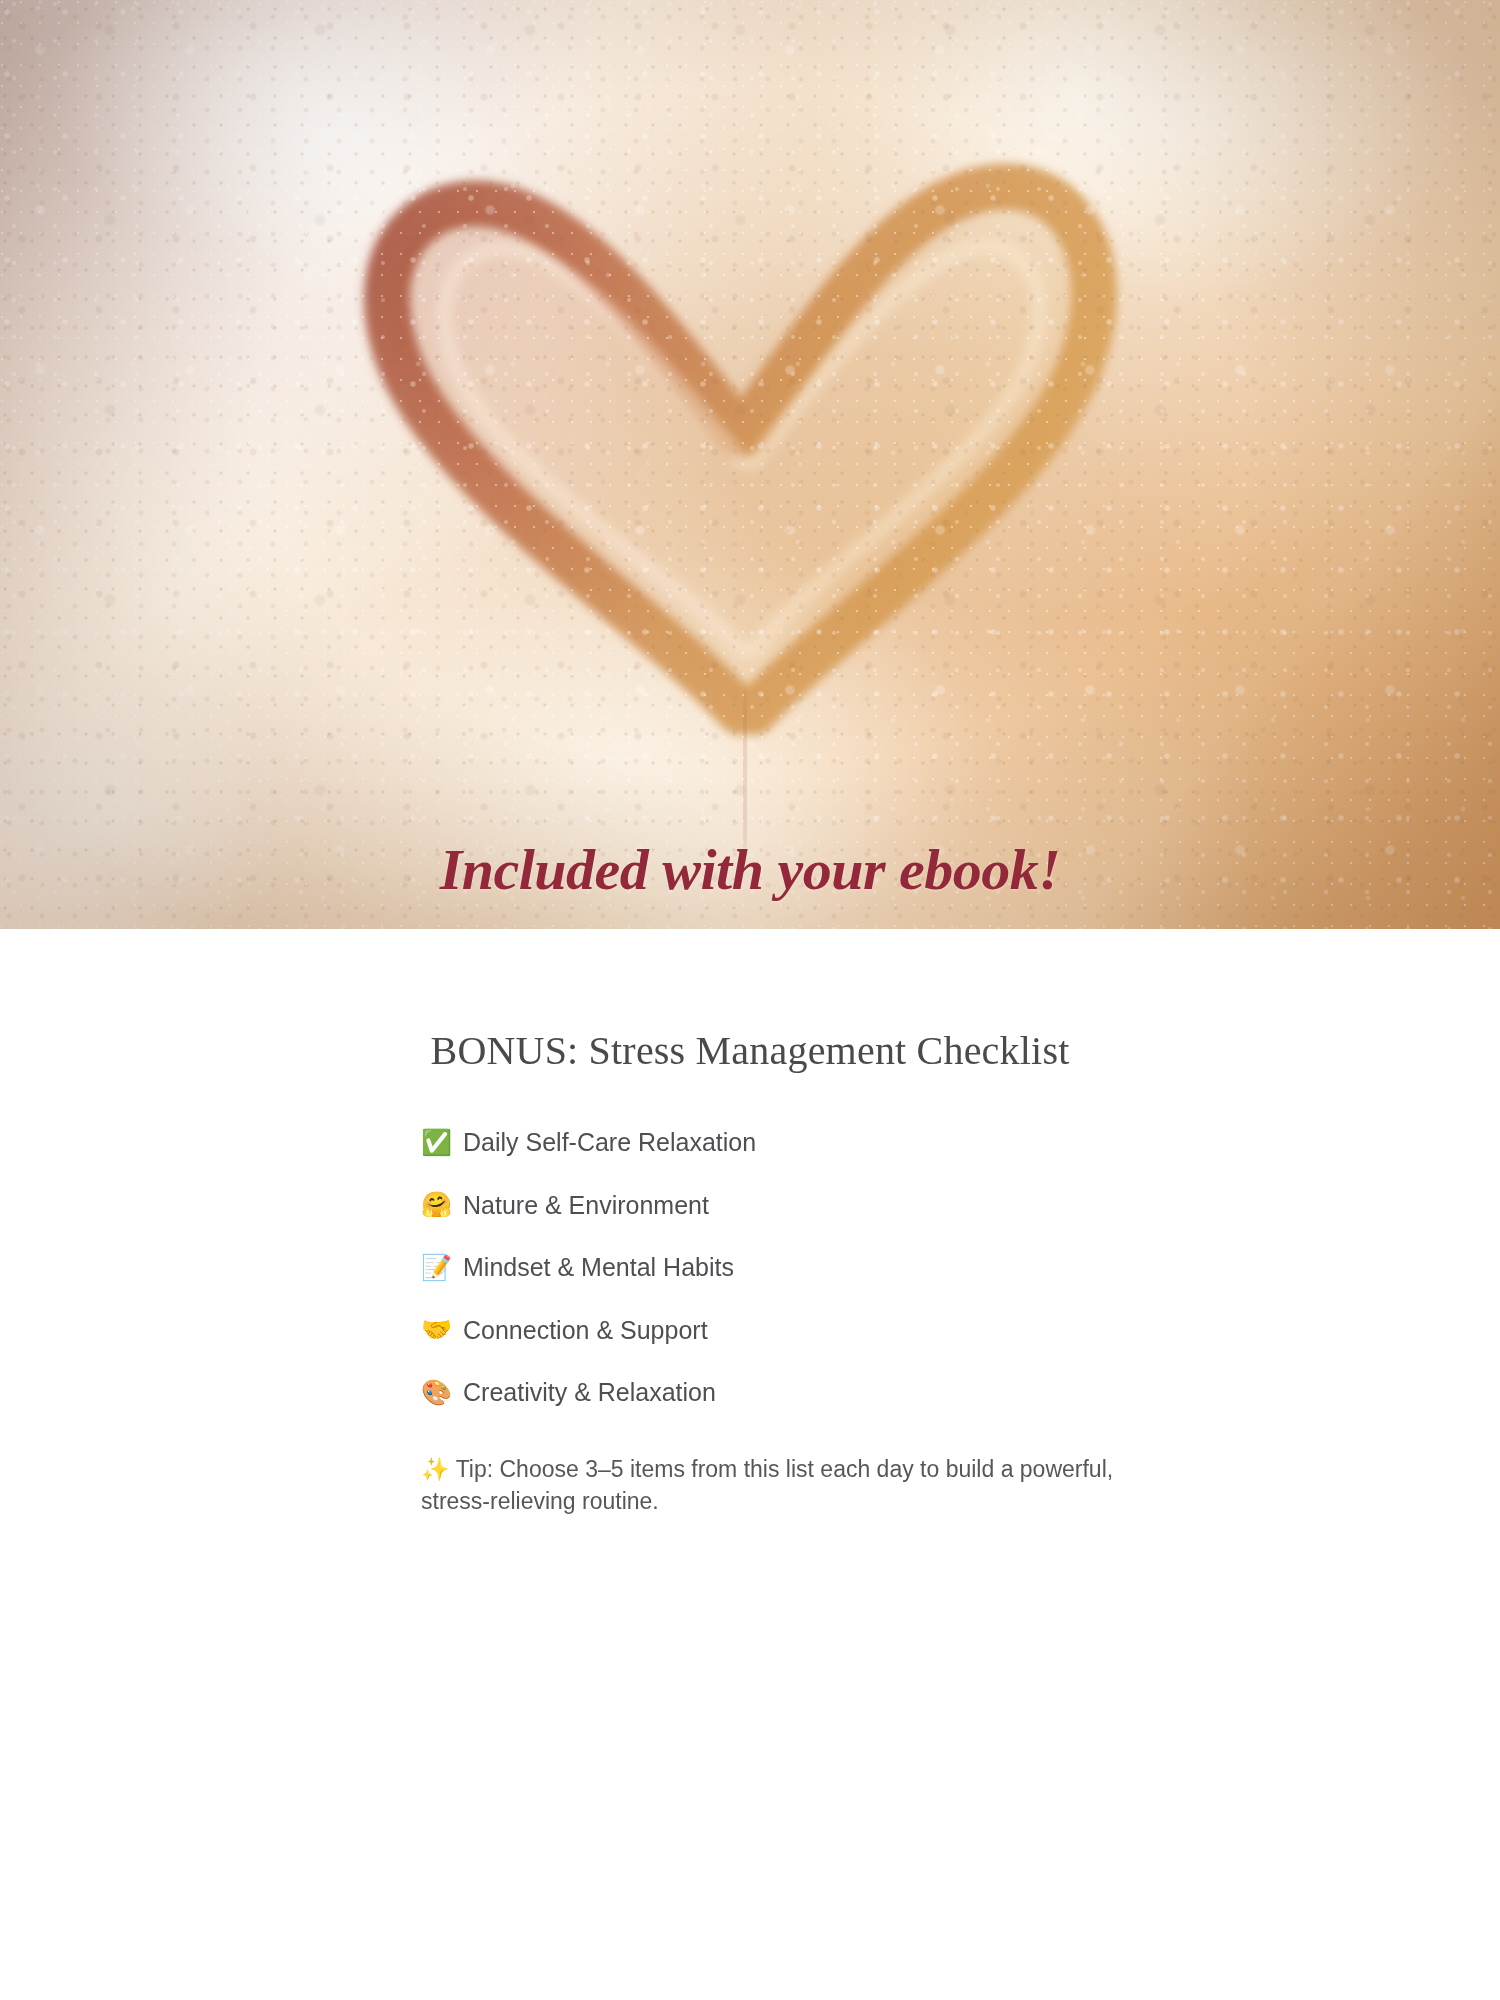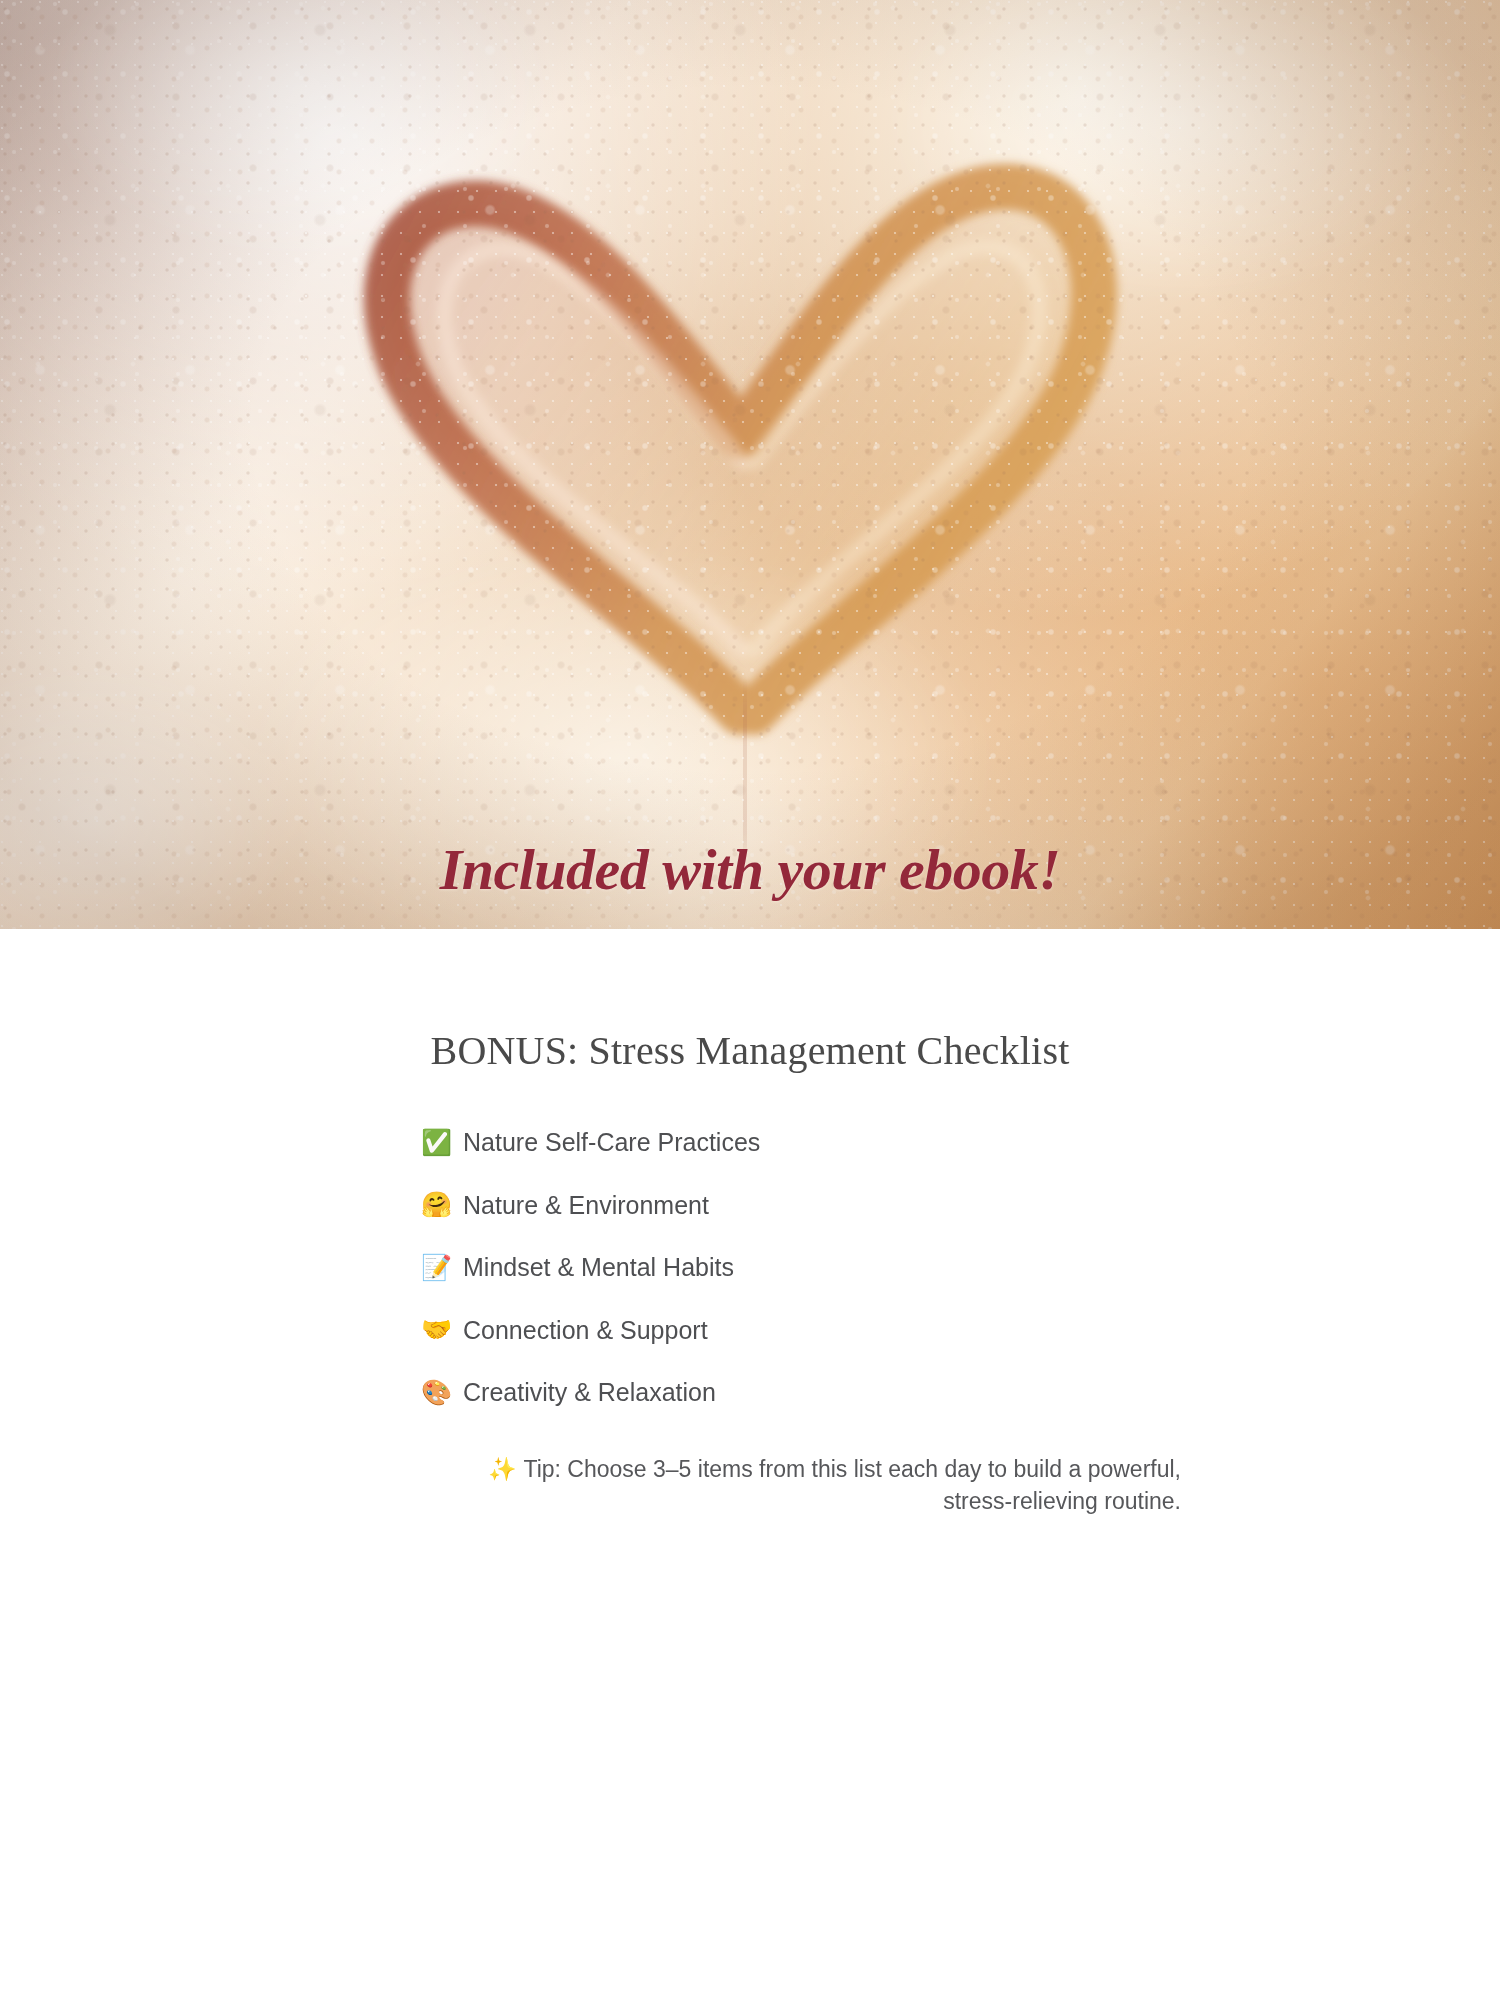--- a/index.html
+++ b/index.html
@@ -171,21 +171,20 @@
     text-align: center;
     flex: 0 0 auto;
   }
 
   .tip {
     margin: 44px 0 0 421px;
     width: 760px;
     font-size: 23px;
     line-height: 1.42;
     color: #56575a;
-    text-align: right;
   }
   .tip .emoji { font-size: 23px; }
 </style>
 </head>
 <body>
 
 <div class="page">
 
   <div class="hero">
     <div class="hero-bg"></div>
@@ -250,21 +249,21 @@
 
   <div class="content">
 
     <h1 class="doc-title">BONUS: Stress Management Checklist</h1>
 
 
     <ul class="checklist">
 
       <li>
         <span class="emoji">✅</span>
-        <span>Nature Self-Care Practices</span>
+        <span>Daily Self-Care Relaxation</span>
       </li>
 
       <li>
         <span class="emoji">🤗</span>
         <span>Nature &amp; Environment</span>
       </li>
 
       <li>
         <span class="emoji">📝</span>
         <span>Mindset &amp; Mental Habits</span>

